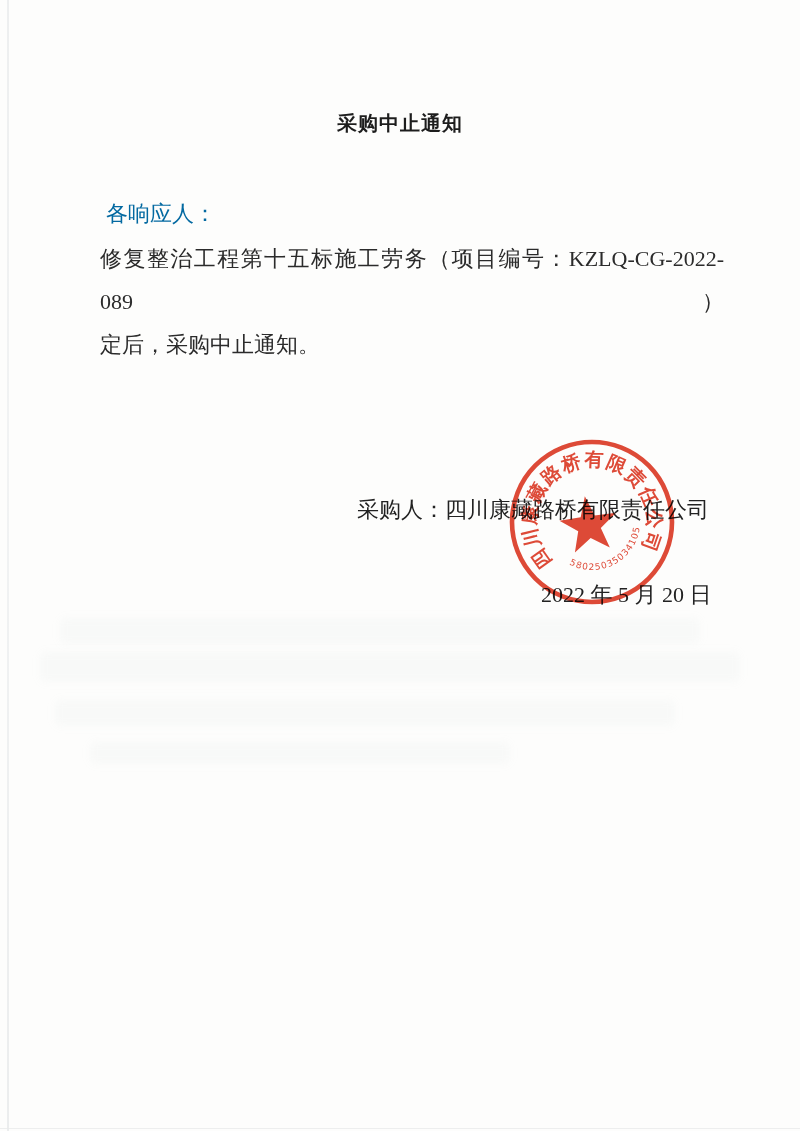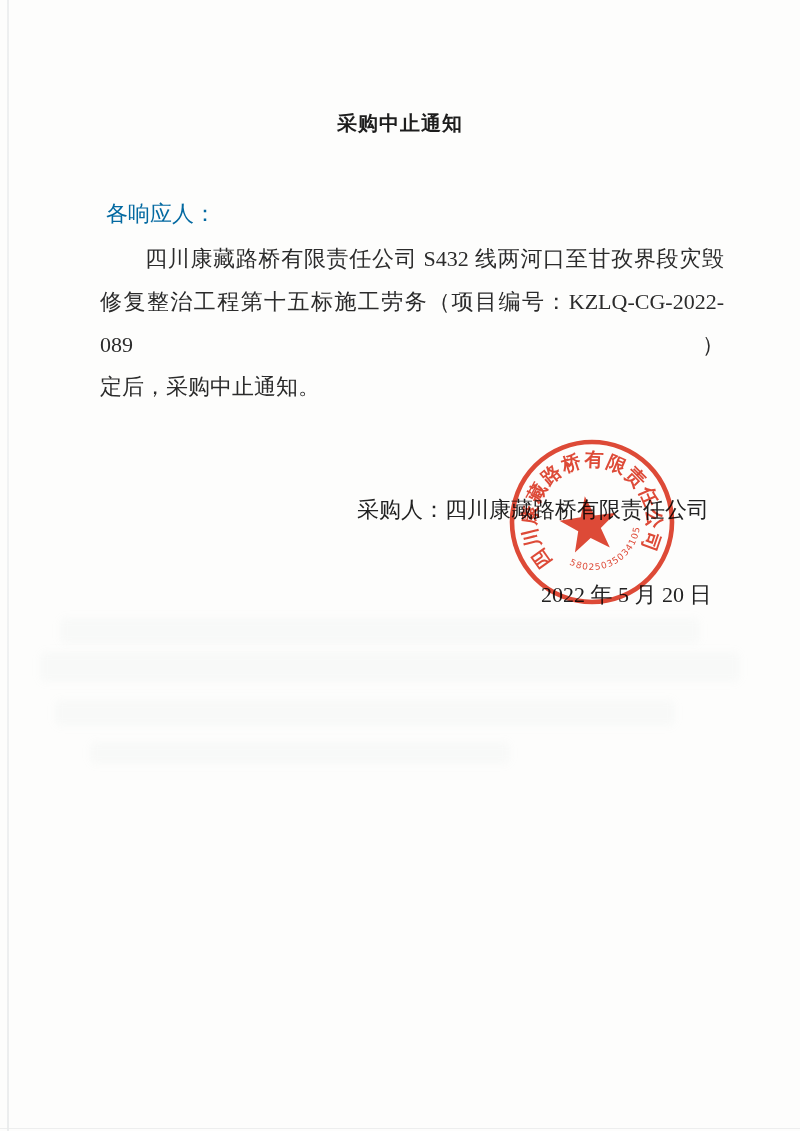--- a/index.html
+++ b/index.html
@@ -82,21 +82,20 @@
   <div class="ghost g1"></div>
   <div class="ghost g2"></div>
   <div class="ghost g3"></div>
   <div class="ghost g4"></div>
 
   <h1 class="title">采购中止通知</h1>
 
   <div class="salutation">各响应人：</div>
 
   <div class="para">
-    <div class="line just indent">四川康藏路桥有限责任公司 S432 线两河口至甘孜界段灾毁</div>
     <div class="line just">修复整治工程第十五标施工劳务（项目编号：KZLQ-CG-2022-089）</div>
     <div class="line">定后，采购中止通知。</div>
   </div>
 
   <div class="buyer">采购人：四川康藏路桥有限责任公司</div>
 
   <div class="date">2022 年 5 月 20 日</div>
 
   <svg class="seal" viewBox="-100 -100 200 200" xmlns="http://www.w3.org/2000/svg">
     <circle r="80" fill="none" stroke-width="4.6" stroke="#dd3a26"></circle>

